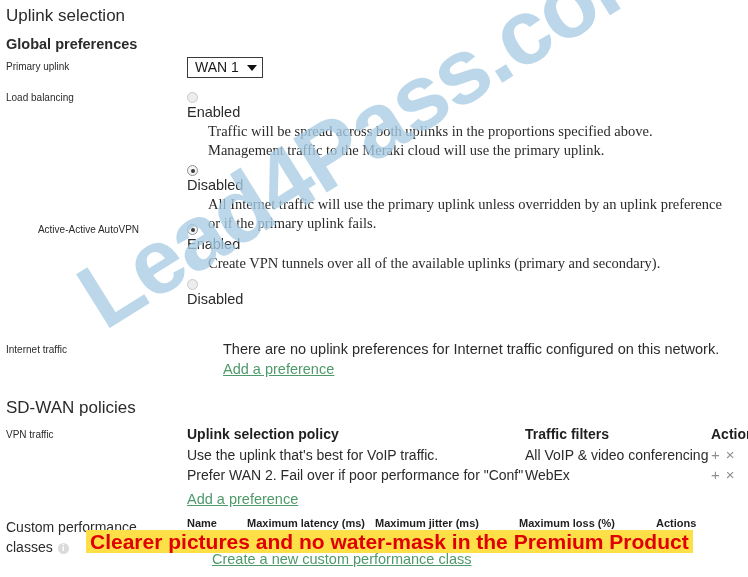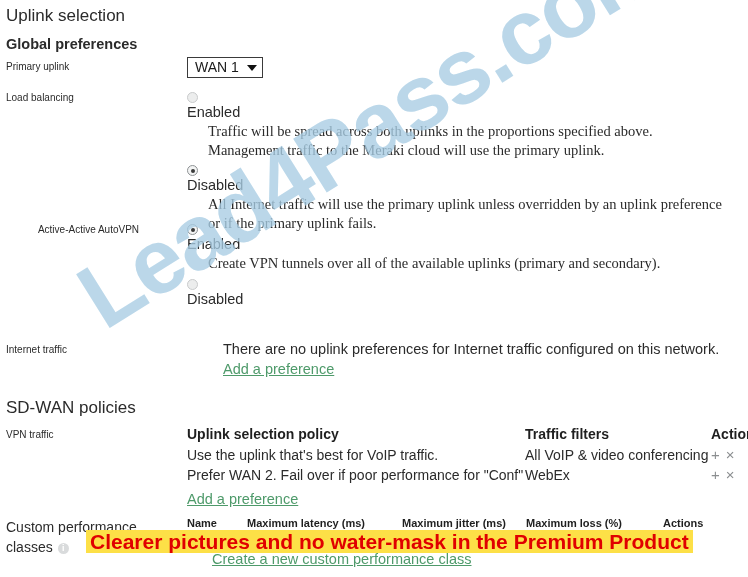--- a/index.html
+++ b/index.html
@@ -270,22 +270,22 @@
   <div class="row" style="left:6px; top:517px; width:742px;">
     <div class="label-col" style="font-size:14px; line-height:20px;">
       <div>Custom performance</div>
       <div>
         <span>classes</span><span class="info-icon">i</span>
       </div>
     </div>
     <div class="content-col">
       <div class="cp-head">
         <span style="width:60px;">Name</span>
-        <span style="width:155px;">Maximum latency (ms)</span>
-        <span style="width:124px;">Maximum jitter (ms)</span>
+        <span style="width:128px;">Maximum latency (ms)</span>
+        <span style="width:144px;">Maximum jitter (ms)</span>
         <span style="width:137px;">Maximum loss (%)</span>
         <span>Actions</span>
       </div>
       <div class="green-link" style="margin-top:21px; margin-left:25px;">Create a new custom performance class</div>
     </div>
   </div>
 
   <div class="promo">Clearer pictures and no water-mask in the Premium Product</div>
 
 </div>

